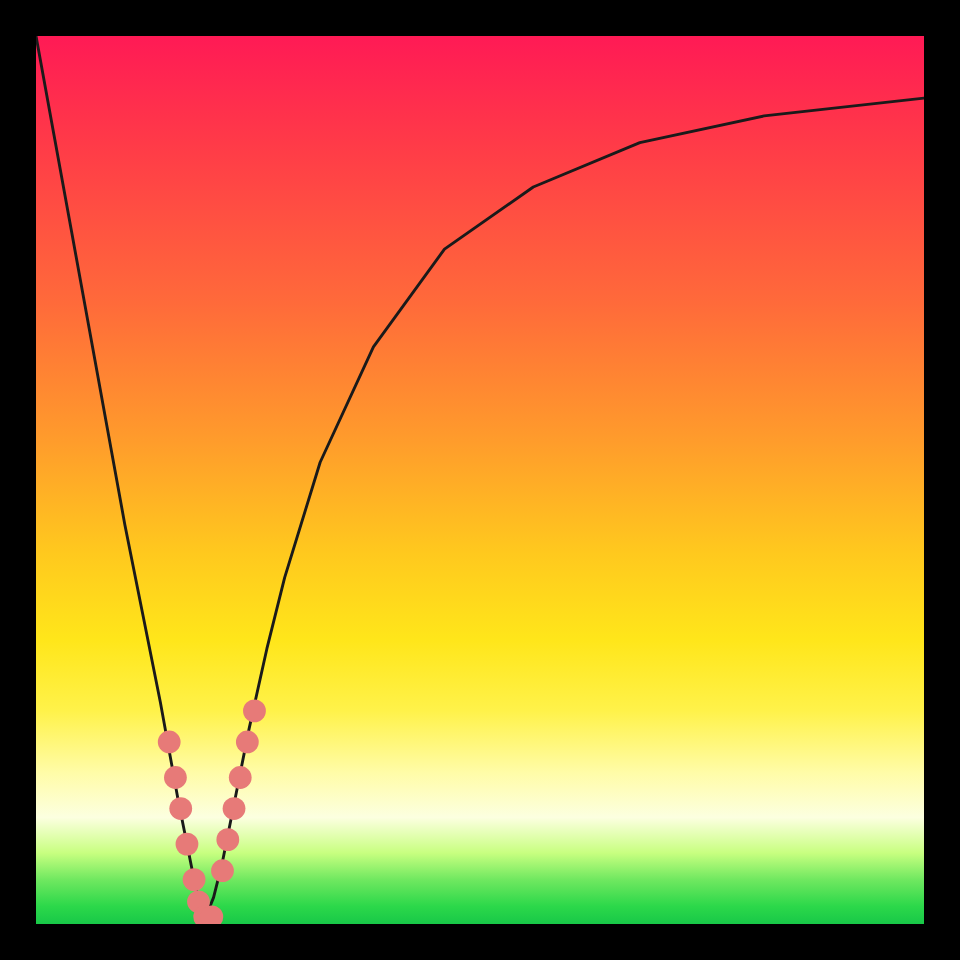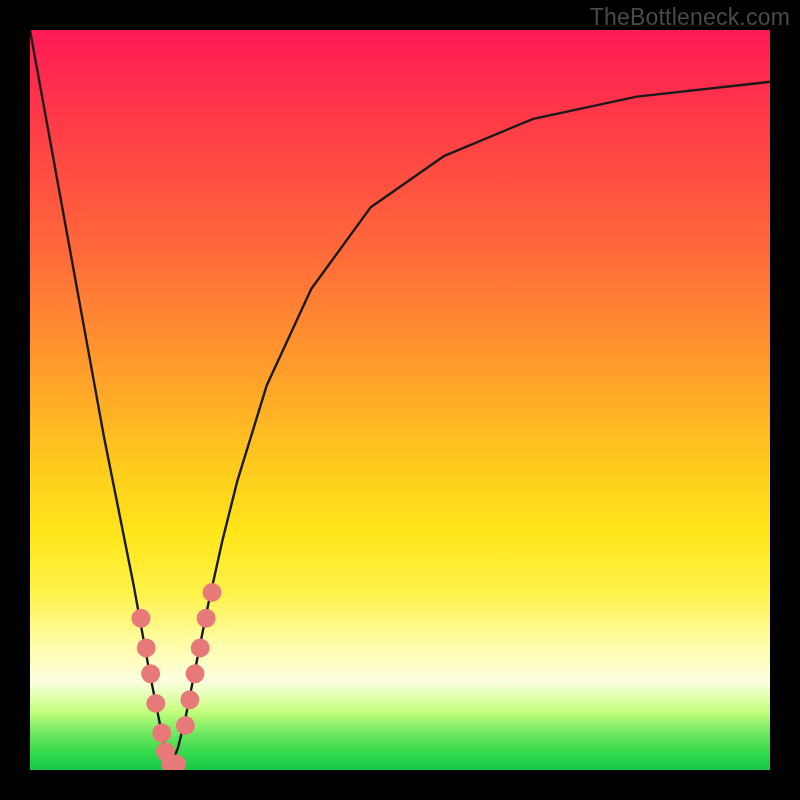--- a/index.html
+++ b/index.html
@@ -81,14 +81,13 @@
       <g id="dotsRight">
           <circle cx="155.40" cy="695.60" r="9.5" fill="#e77a78" stroke="#c95a58" stroke-width="0"></circle>
           <circle cx="159.84" cy="669.70" r="9.5" fill="#e77a78" stroke="#c95a58" stroke-width="0"></circle>
           <circle cx="165.02" cy="643.80" r="9.5" fill="#e77a78" stroke="#c95a58" stroke-width="0"></circle>
           <circle cx="170.20" cy="617.90" r="9.5" fill="#e77a78" stroke="#c95a58" stroke-width="0"></circle>
           <circle cx="176.12" cy="588.30" r="9.5" fill="#e77a78" stroke="#c95a58" stroke-width="0"></circle>
           <circle cx="182.04" cy="562.40" r="9.5" fill="#e77a78" stroke="#c95a58" stroke-width="0"></circle>
         </g>
     </svg>
   </div>
-  <div class="watermark">TheBottleneck.com</div>
 </div>
 
 </body></html>

